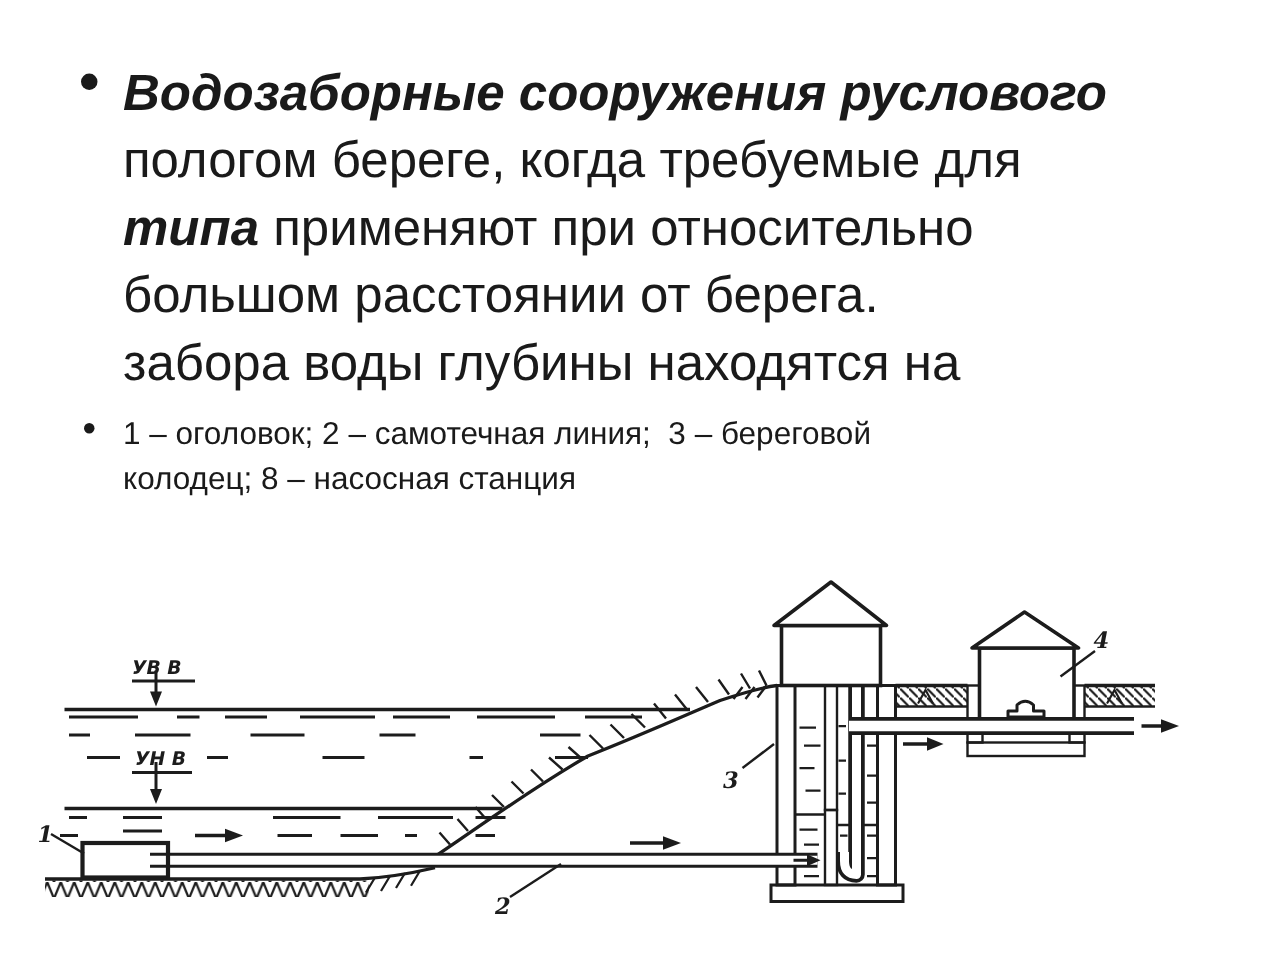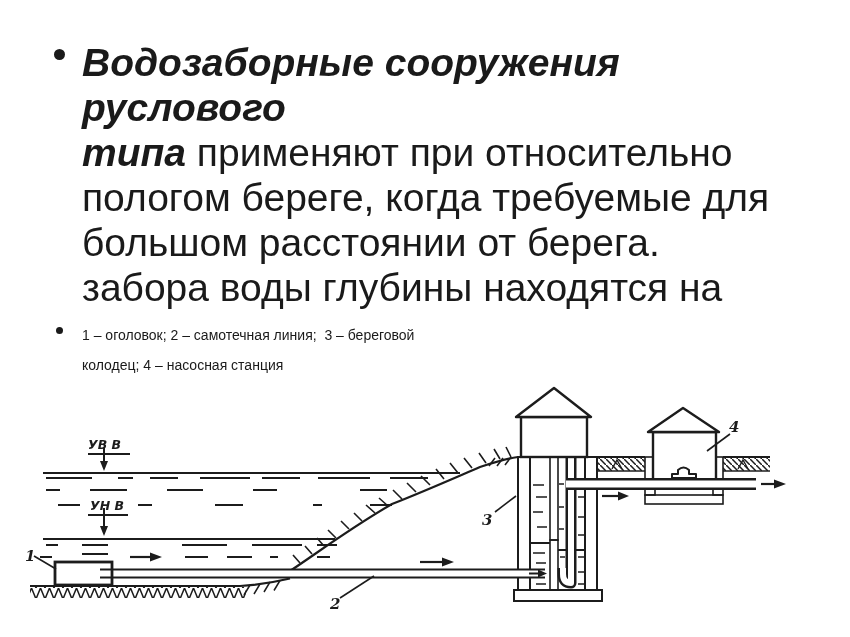--- a/index.html
+++ b/index.html
@@ -2,52 +2,52 @@
 <html><head>
 <meta charset="utf-8">
 <style>
   html,body { margin:0; padding:0; }
   body { width:850px; height:637px; background:#ffffff; overflow:hidden; position:relative;
          font-family:"Liberation Sans", sans-serif; }
   .stage { position:absolute; left:0; top:0; width:850px; height:637px; background:#ffffff; }
 
   
   .text-block { position:absolute; left:54px; top:40px; width:740px; color:#1a1a1a; }
-  .b1 { font-size:39px; line-height:45px; position:relative; padding-left:28px; }
+  .b1 { font-size:34px; line-height:45px; position:relative; padding-left:28px; }
   .b1 .bold { font-weight:700; font-style:italic; }
-  .b2 { font-size:14px; line-height:30px; position:relative; padding-left:28px; margin-top:10px; }
+  .b2 { font-size:21px; line-height:30px; position:relative; padding-left:28px; margin-top:10px; }
   .line { white-space:pre-wrap; }
   .dot1 { position:absolute; left:0; top:9px;  width:11px; height:11px; border-radius:50%; background:#1a1a1a; }
   .dot2 { position:absolute; left:2px; top:7px; width:7px;  height:7px;  border-radius:50%; background:#1a1a1a; }
 
   
   .diagram { position:absolute; left:0; top:357px; }
   .ink  { stroke:#1c1c1c; fill:none; }
   .fw   { fill:#ffffff; stroke:#1c1c1c; }
   text.dlabel { font:italic 700 15px "DejaVu Serif", serif; fill:#1c1c1c; }
   text.wlabel { font:italic 700 12.5px "DejaVu Sans", sans-serif; fill:#1c1c1c; }
 </style>
 </head>
 <body>
 
 <div class="stage">
 
   <div class="text-block">
     <div class="b1">
       <span class="dot1"></span>
       <div class="line"><span class="bold">Водозаборные сооружения руслового</span><span></span></div>
+      <div class="line"><span class="bold"></span><span>пологом береге, когда требуемые для</span></div>
       <div class="line"><span class="bold">типа</span><span> применяют при относительно</span></div>
-      <div class="line"><span class="bold"></span><span>пологом береге, когда требуемые для</span></div>
       <div class="line"><span class="bold"></span><span>большом расстоянии от берега.</span></div>
       <div class="line"><span class="bold"></span><span>забора воды глубины находятся на</span></div>
     </div>
     <div class="b2">
       <span class="dot2"></span>
       <div class="line">1 – оголовок; 2 – самотечная линия;  3 – береговой</div>
-      <div class="line">колодец; 4 – насосная станция</div>
+      <div class="line">колодец; 8 – насосная станция</div>
     </div>
   </div>
 
   <svg class="diagram" width="850" height="280" viewBox="0 0 850 280">
     <defs>
       <pattern id="hatch" width="6" height="6" patternUnits="userSpaceOnUse">
         <path d="M0,0 L6,6" stroke="#1c1c1c" stroke-width="1.5"></path>
       </pattern>
       <pattern id="hatchW" width="9" height="9" patternUnits="userSpaceOnUse">
         <path d="M0,0 L9,9" stroke="#1c1c1c" stroke-width="2.2"></path>

